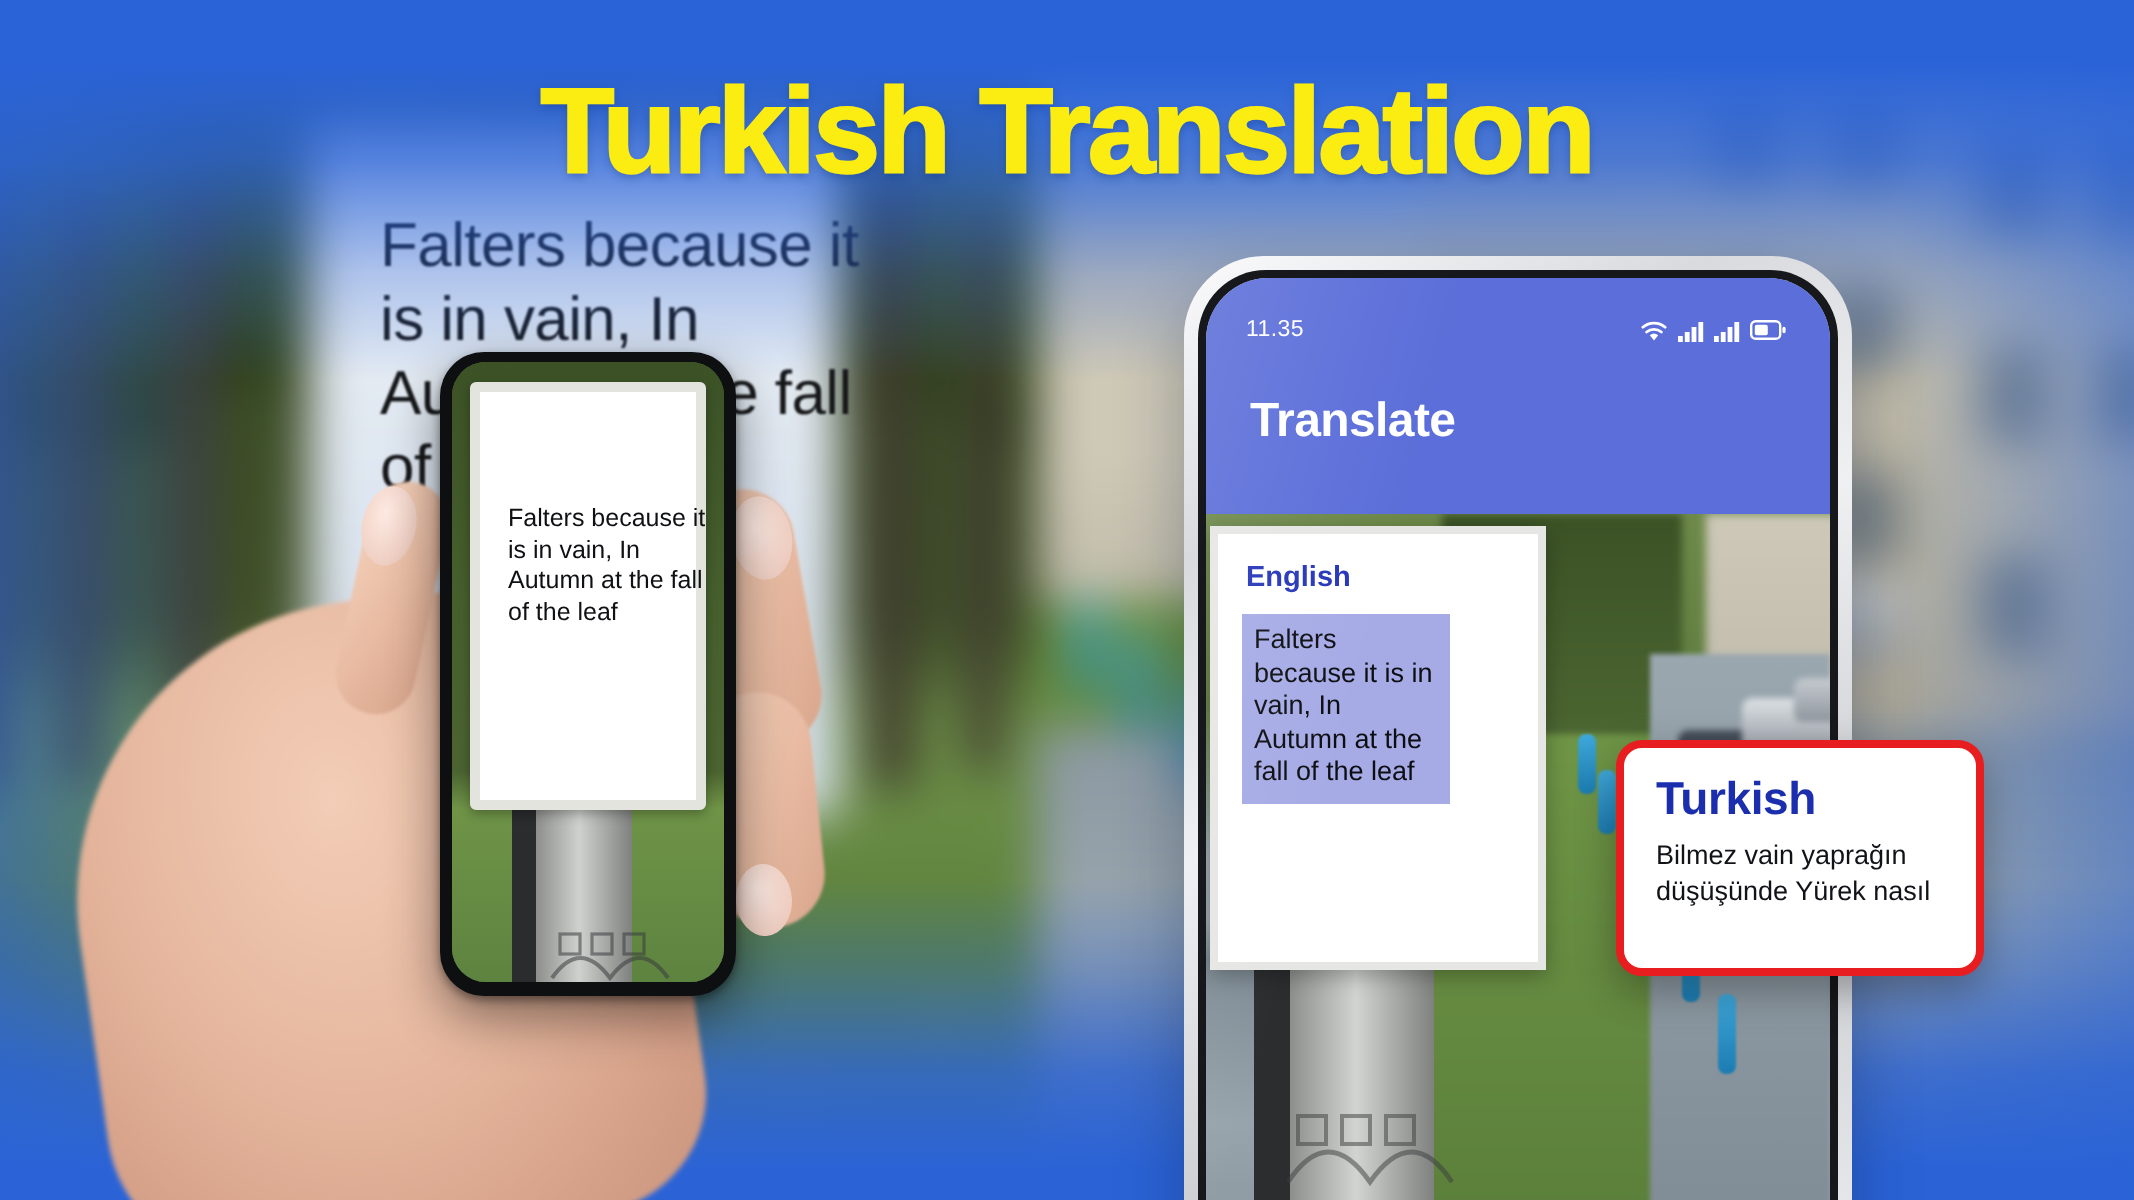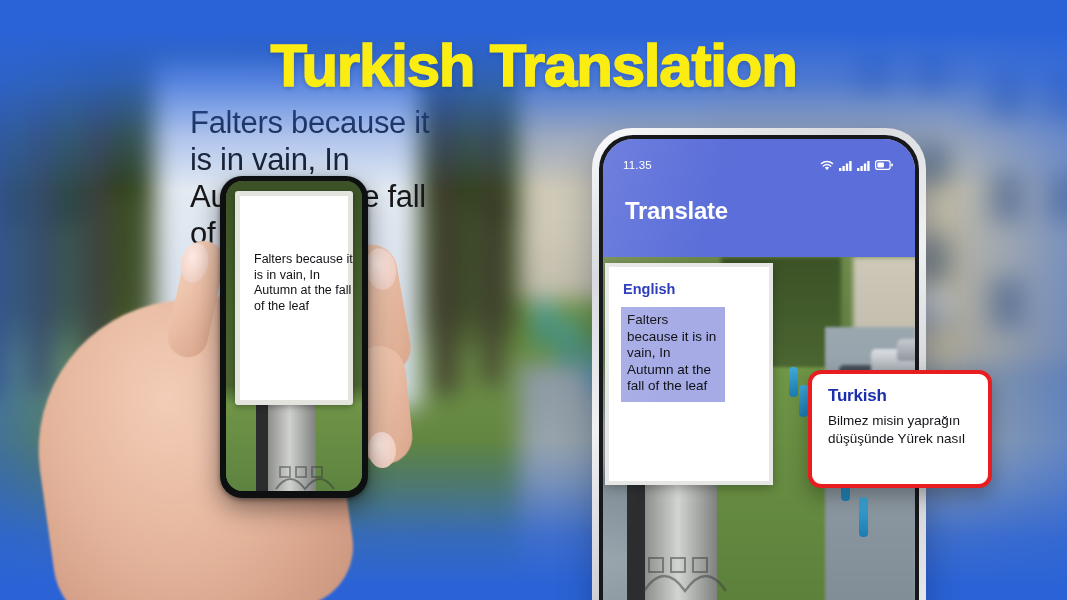--- a/index.html
+++ b/index.html
@@ -323,21 +323,21 @@
   
   .tr-card {
     position:absolute; left:808px; top:370px; width:184px; height:118px;
     background:#ffffff;
     border:4px solid #e81d20;
     border-radius:13px;
     box-shadow:0 8px 20px rgba(0,0,0,.3);
     z-index:34;
     padding:12px 14px 10px 16px;
   }
-  .tr-title { color:#1b2fae; font-weight:700; font-size:17px; margin-bottom:6px; letter-spacing:-.2px; }
+  .tr-title { color:#1b2fae; font-weight:700; font-size:23px; margin-bottom:6px; letter-spacing:-.2px; }
   .tr-body { color:#111318; font-size:13.5px; line-height:17.5px; }
 
   .sheen {
     position:absolute; left:0; top:0; width:100%; height:100%;
     pointer-events:none;
     background:linear-gradient(105deg,rgba(255,255,255,.12) 0%,rgba(255,255,255,0) 30%);
   }
 </style>
 </head>
 <body>
@@ -504,16 +504,16 @@
           </svg>
         </div>
 
         <div class="sheen"></div>
       </div>
     </div>
   </div>
 
   <div class="tr-card">
     <div class="tr-title">Turkish</div>
-    <div class="tr-body">Bilmez misin yaprağın düşüşünde Yürek nasıl</div>
+    <div class="tr-body">Bilmez vain yaprağın düşüşünde Yürek nasıl</div>
   </div>
 
 </div>
 
 </body></html>

